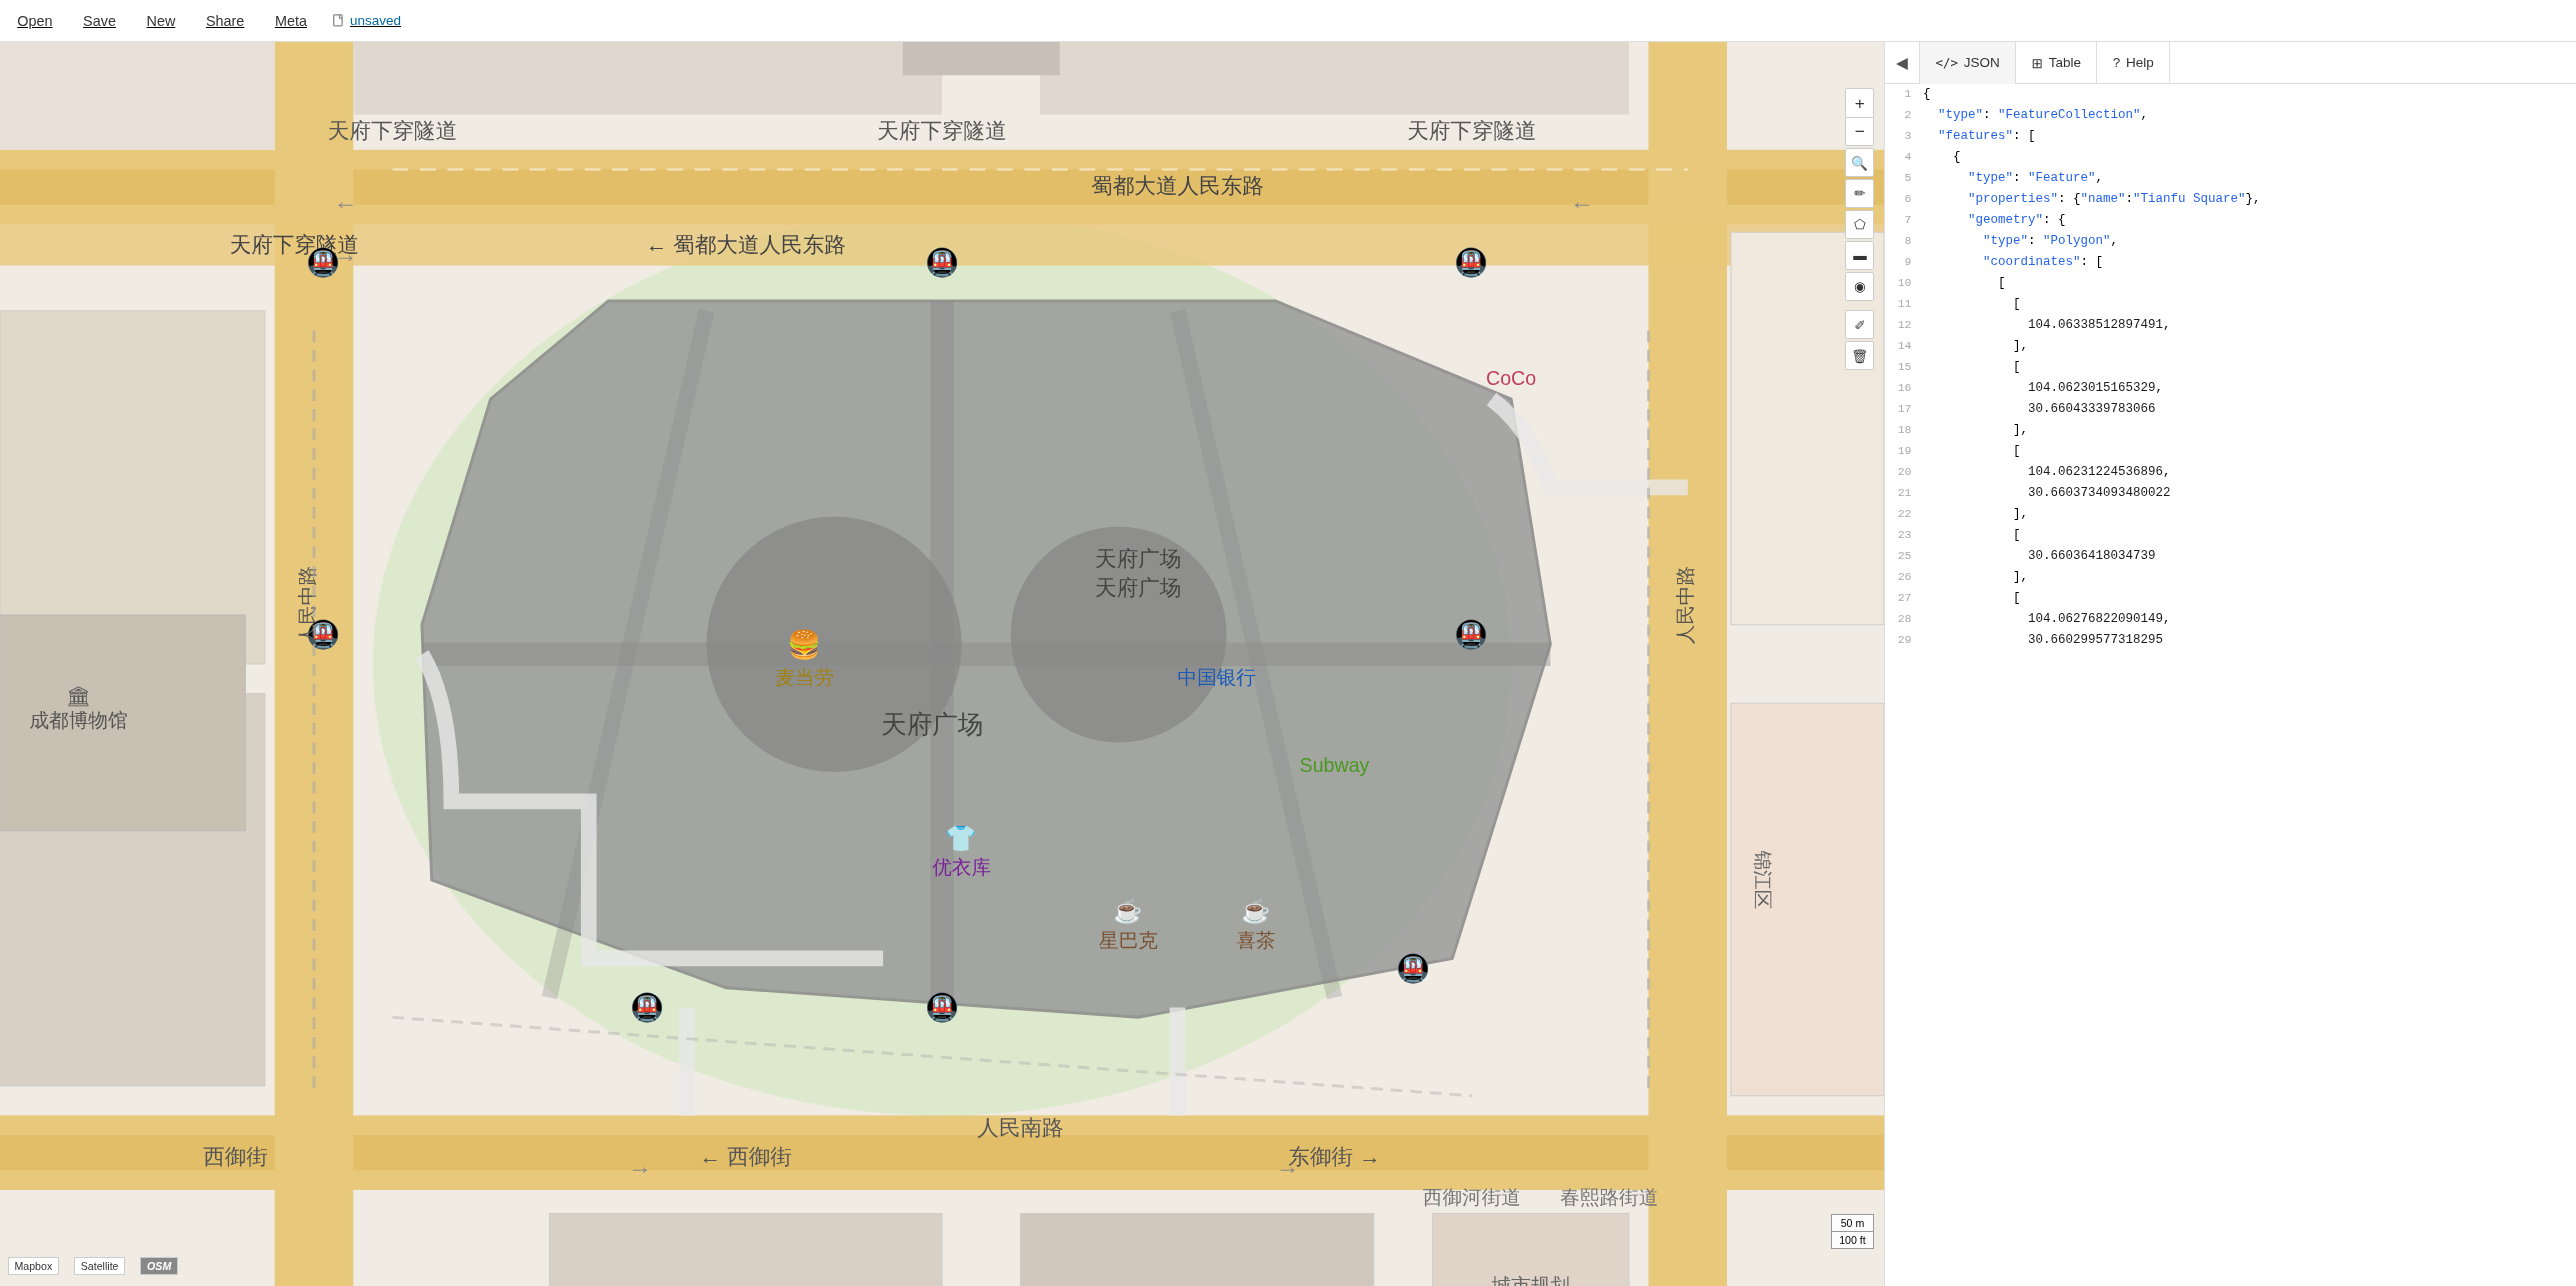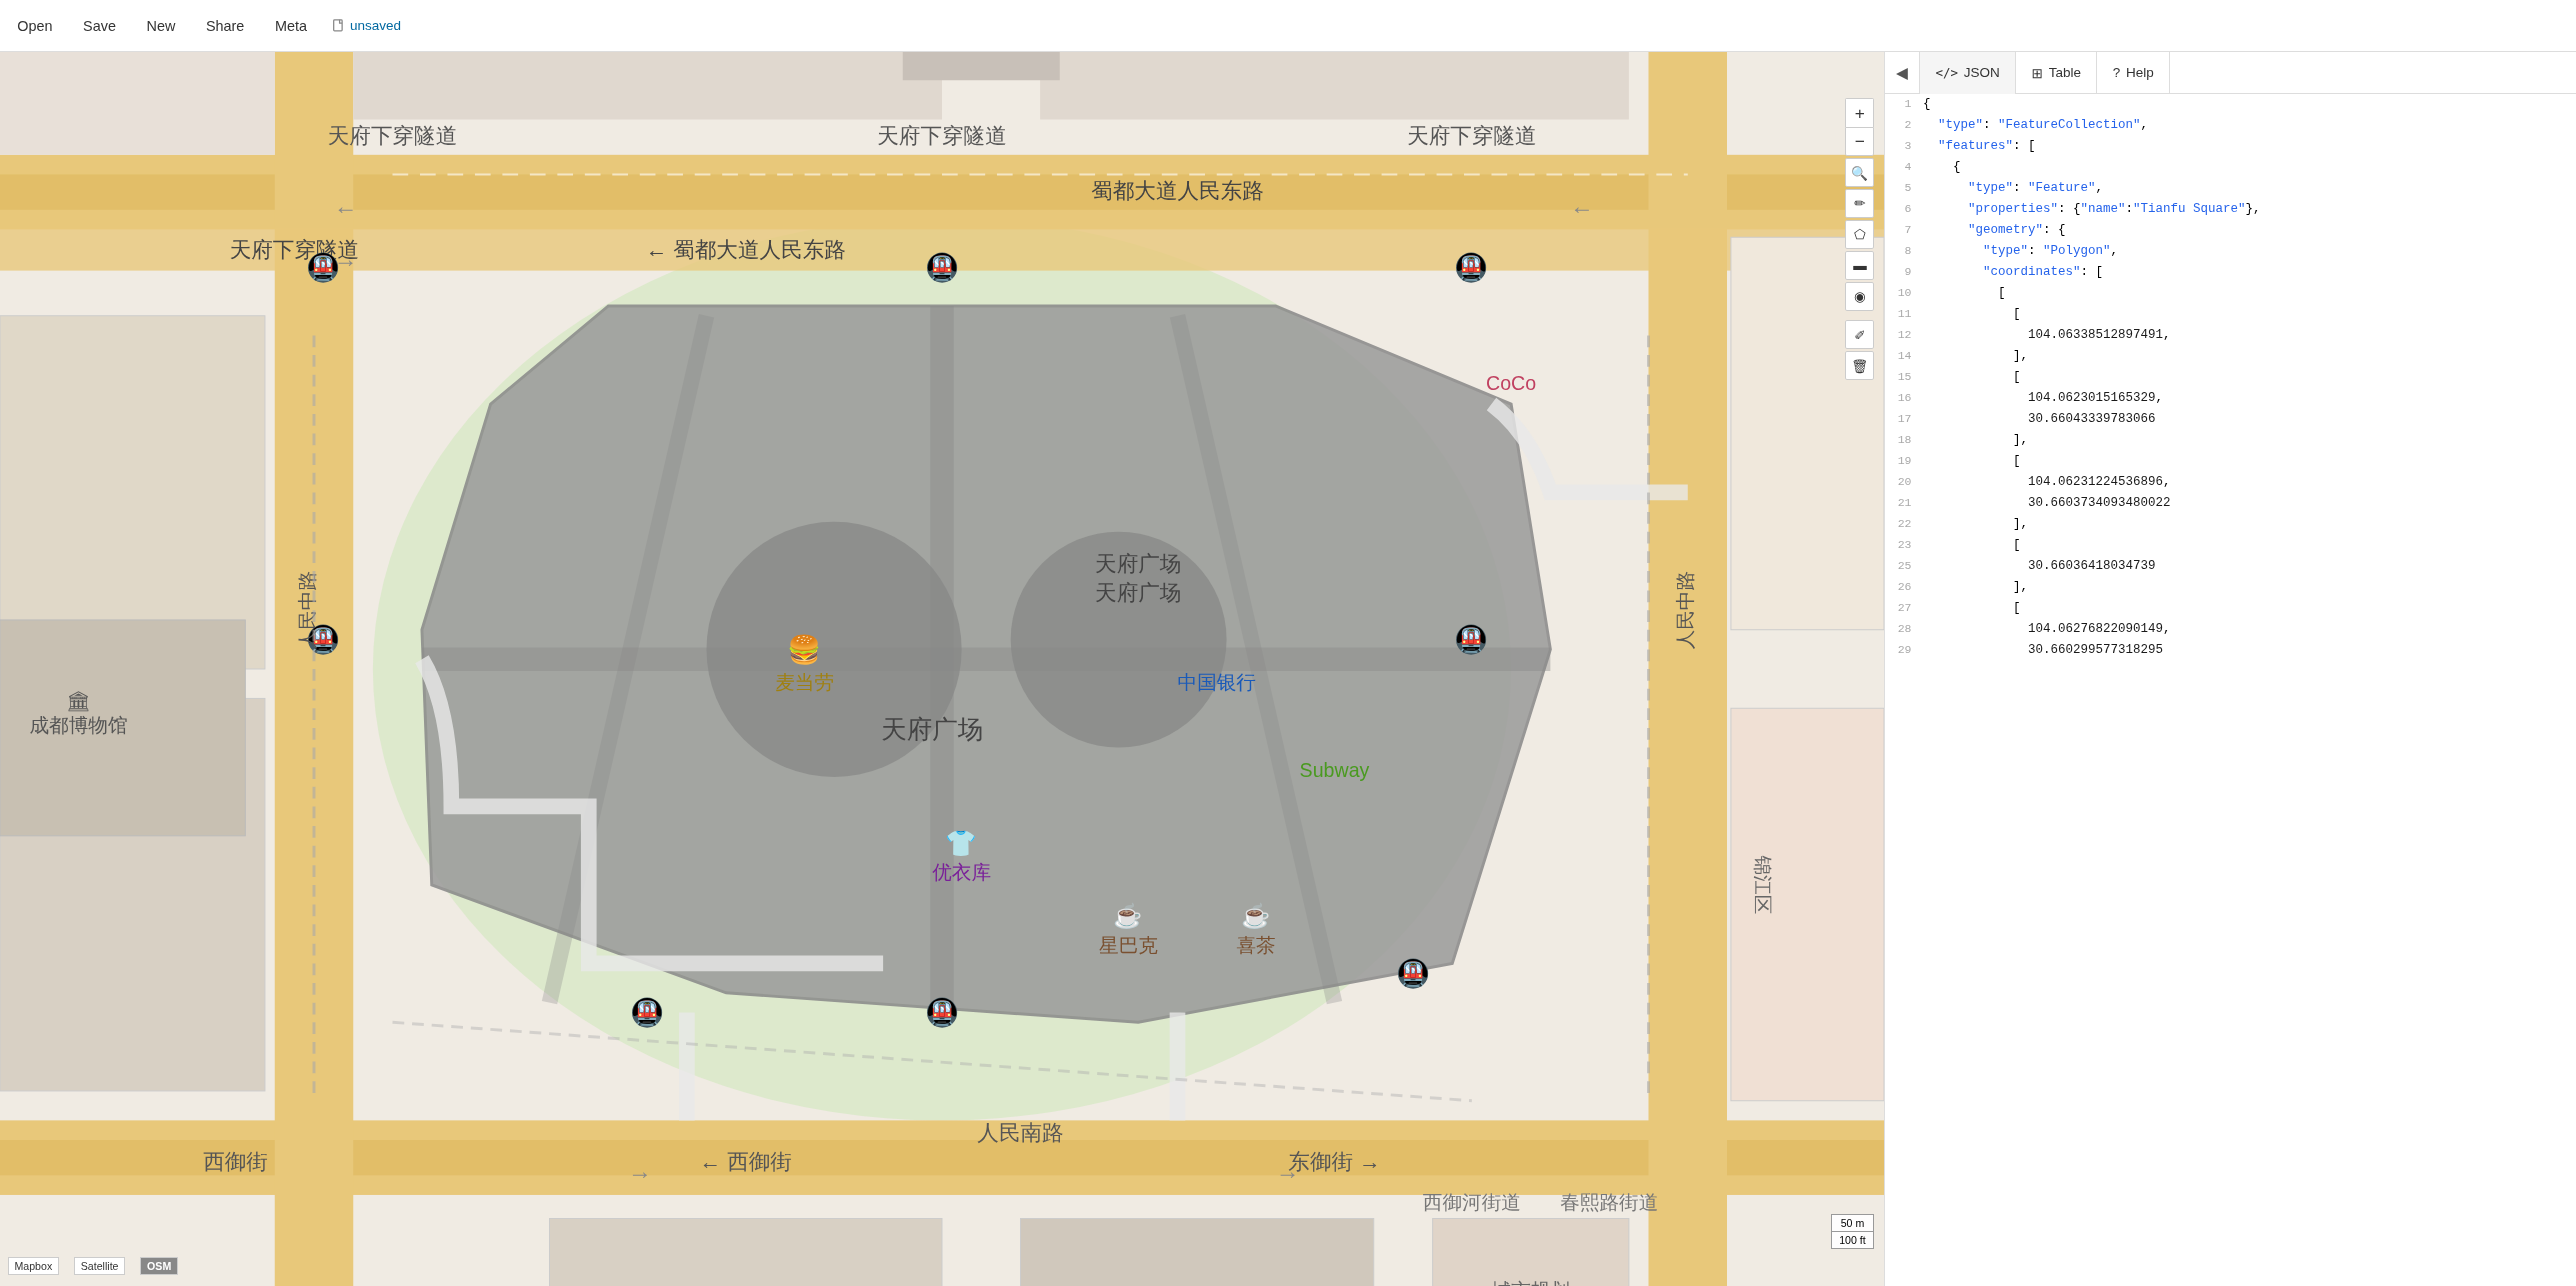--- a/index.html
+++ b/index.html
@@ -1,22 +1,22 @@
 <!DOCTYPE html>
 <html><head>
   <meta charset="utf-8">
   <style>
     * { margin: 0; padding: 0; box-sizing: border-box; }
     body { font-family: -apple-system, BlinkMacSystemFont, 'Segoe UI', sans-serif; display: flex; flex-direction: column; height: 100vh; overflow: hidden; background: #fff; }
 
     
     #toolbar {
-      display: flex; align-items: center; height: 52px;
+      display: flex; align-items: center; height: 42px;
       border-bottom: 1px solid #ddd; padding: 0 11.5px; gap: 19px;
-      background: #fff; flex-shrink: 0; z-index: 10;
+      background: #fff; flex-shrink: 0; z-index: 10; text-decoration: underline;
     }
     .toolbar-btn {
       background: none; border: none; cursor: pointer;
       font-size: 14.4px; color: #333; padding: 3.8px 5.8px;
       font-weight: 400;
     }
     .toolbar-unsaved {
       display: flex; align-items: center; gap: 4.8px;
       color: #0369a1; font-size: 13.5px;
     }
@@ -108,21 +108,21 @@
     
     #basemap-toggle {
       position: absolute; bottom: 4.8px; left: 4.8px;
       display: flex; gap: 3.8px; font-size: 10.6px; align-items: center;
       background: transparent;
     }
     .basemap-btn {
       padding: 1.9px 5.8px; border: 1px solid #ccc; background: #fff;
       cursor: pointer; font-size: 10.6px; color: #333;
     }
-    .basemap-btn.active { font-weight: bold; background: #888; color: #fff; }
+    .basemap-btn.active { font-weight: bold; background: #888; color: #fff; font-style: italic; }
   </style>
 </head>
 <body>
 
 <div id="toolbar">
   <button class="toolbar-btn">Open</button>
   <button class="toolbar-btn">Save</button>
   <button class="toolbar-btn">New</button>
   <button class="toolbar-btn">Share</button>
   <button class="toolbar-btn">Meta</button>

